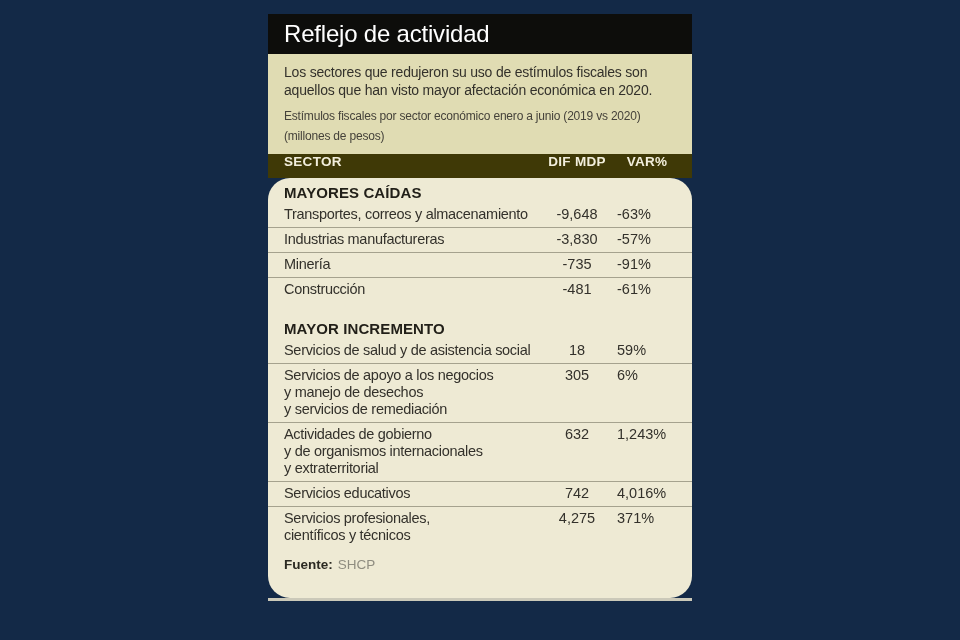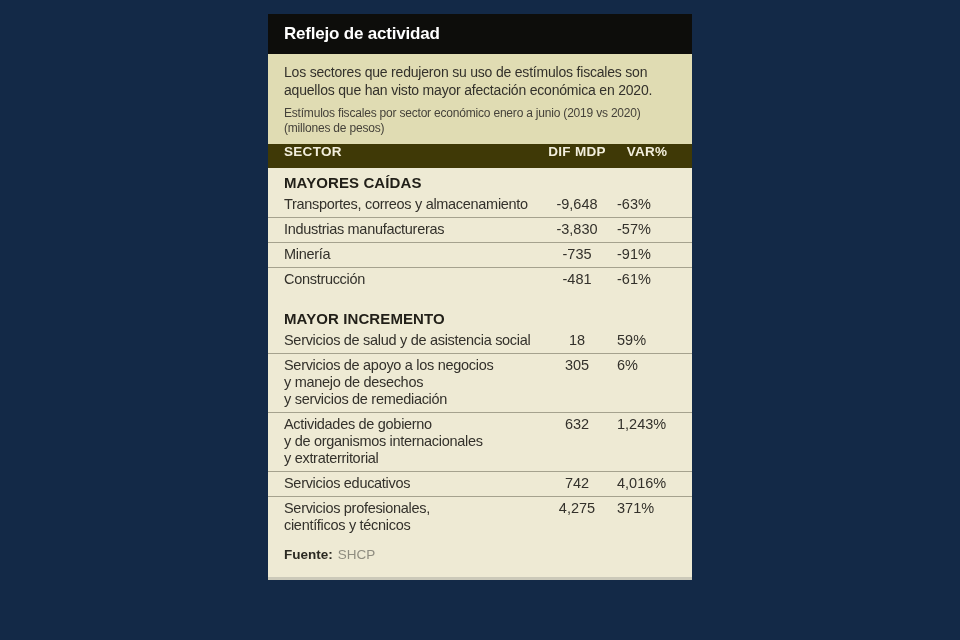--- a/index.html
+++ b/index.html
@@ -16,43 +16,43 @@
   }
   .card{
     position:absolute; left:268px; top:14px; width:424px;
     border-bottom:3px solid var(--card-edge);
   }
   .title-bar{
     background:var(--black-bar); height:40px;
     display:flex; align-items:center; padding:0 16px;
   }
   .title-bar h1{
-    color:var(--title-fg); font-size:17px; font-weight:bold; letter-spacing:-0.2px;
+    color:var(--title-fg); font-size:24px; font-weight:normal; letter-spacing:-0.2px;
   }
   .intro{
     background:var(--intro-bg); padding:9px 16px 8px;
   }
   .lead{
     font-size:14px; line-height:18px; letter-spacing:-0.2px;
     color:var(--text-dark); white-space:pre-line; margin-bottom:7px;
   }
   .caption{
-    font-size:12px; line-height:15px; letter-spacing:-0.2px;
+    font-size:12px; line-height:20px; letter-spacing:-0.2px;
     color:var(--muted); white-space:pre-line;
   }
   .head-row{
     background:var(--header-bg); color:var(--header-fg);
     display:flex; align-items:flex-start; height:24px;
     padding:0 15px 0 16px; font-weight:bold; font-size:13.5px; letter-spacing:0.3px;
   }
   .col-sector{flex:1;}
   .col-dif{width:80px; text-align:center;}
   .col-var{width:60px; text-align:center;}
   .table{
-    background:var(--table-bg); padding-bottom:4px; color:var(--text-dark);
+    background:var(--table-bg); padding-bottom:15px; color:var(--text-dark);border-radius:22px;
   }
   .section-label{
     font-weight:bold; font-size:15px; color:#211f18;
     padding:6px 16px 2px; letter-spacing:0.1px;
   }
   .section.gap{margin-top:12px;}
   .row{
     display:flex; align-items:flex-start;
     padding:3px 15px 4px 16px;
     font-size:14.5px; line-height:17px; letter-spacing:-0.3px;

